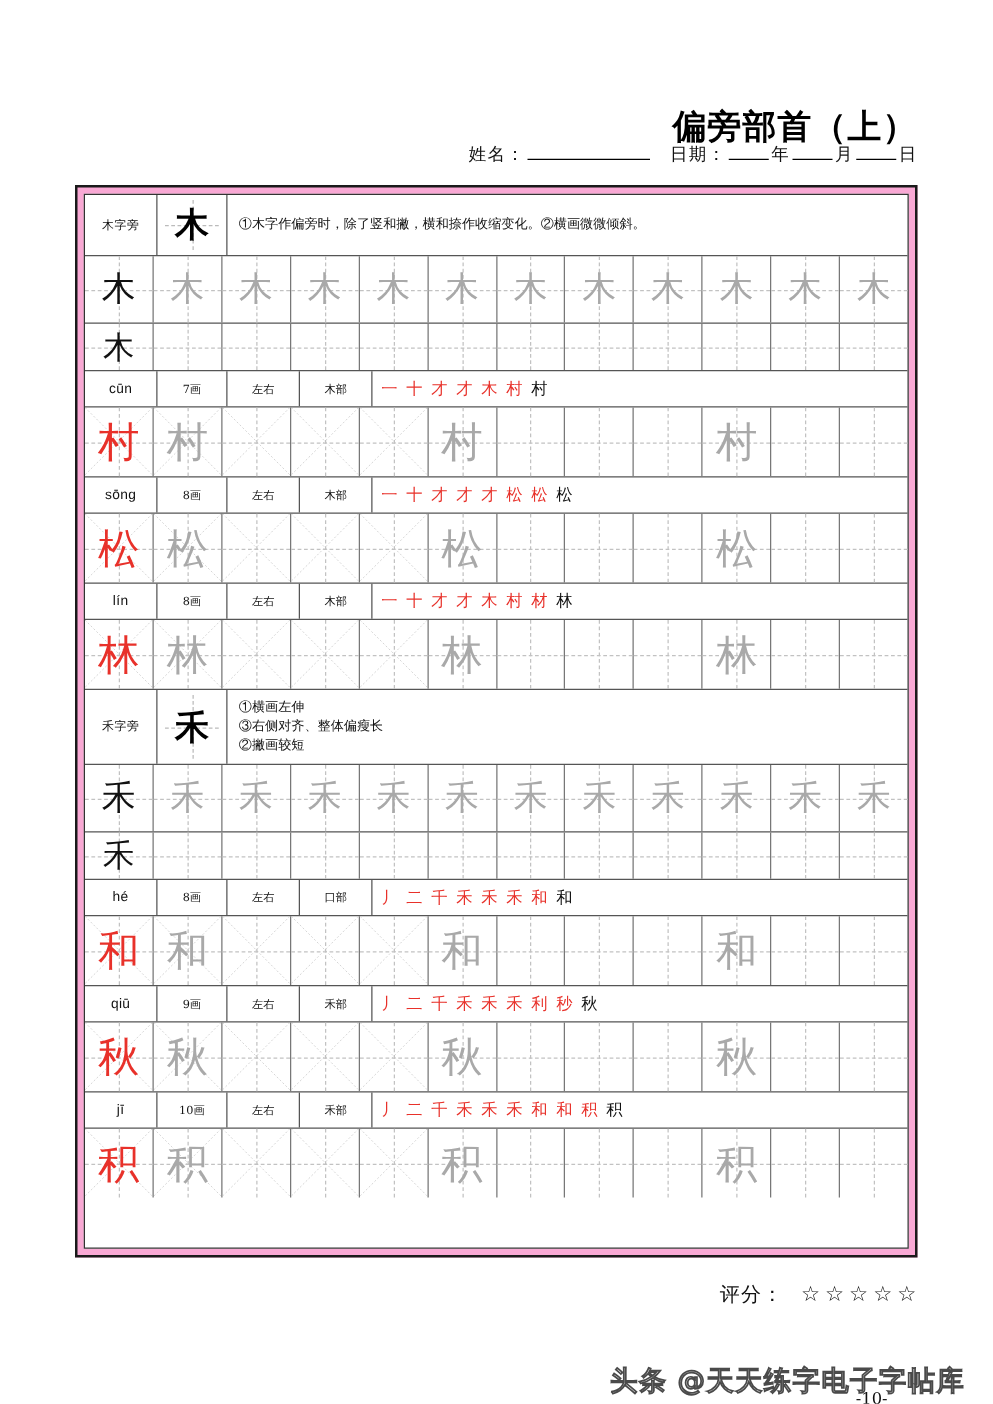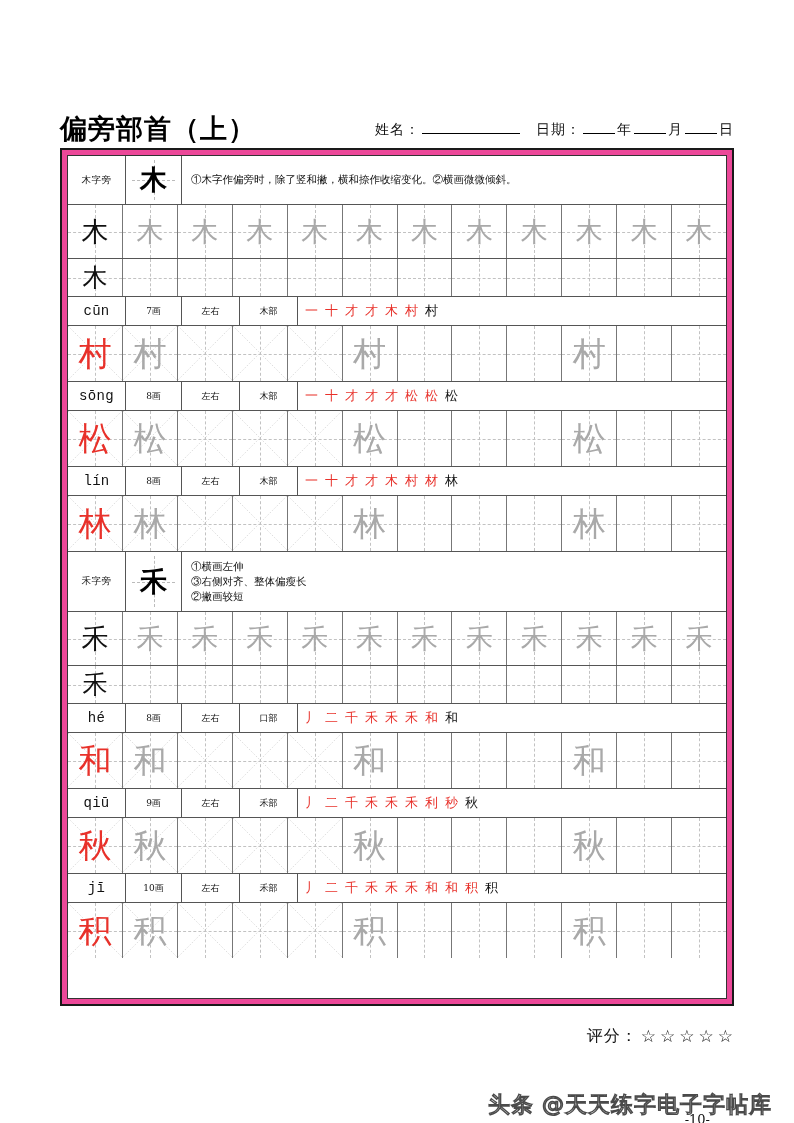--- a/index.html
+++ b/index.html
@@ -10,26 +10,27 @@
     background: #ffffff;
     font-family: "Liberation Serif", serif;
     position: relative;
     overflow: hidden;
   }
 
   
   .page-header {
     position: absolute;
     left: 60px;
-    top: 100px;
+    top: 88px;
     width: 674px;
     height: 42px;
     display: flex;
     align-items: flex-end;
     justify-content: space-between;
+    flex-direction: column;
   }
   .page-title {
     font-size: 27px;
     font-weight: bold;
     letter-spacing: 1px;
     color: #000;
     line-height: 1;
     font-family: "DejaVu Serif", serif;
   }
   .header-fields {
@@ -52,21 +53,21 @@
 
   
   .sheet-frame {
     position: absolute;
     left: 60px;
     top: 148px;
     width: 674px;
     height: 858px;
     border: 2px solid #1a1a1a;
     padding: 5px;
-    background: #ec4899;
+    background: #f9a8d4;
   }
   .sheet-inner {
     width: 100%;
     height: 100%;
     border: 1px solid #333;
     display: flex;
     flex-direction: column;
     background: #fff;
   }
 
@@ -154,21 +155,21 @@
   .ch-red   { color: #e8312a; }
 
   
   .info-row { height: 29px; display: flex; align-items: stretch; }
   .info-cell {
     display: flex; align-items: center; justify-content: center;
     border-right: 1px solid #555;
     font-family: "DejaVu Serif", serif;
     color: #111;
   }
-  .ic-pinyin { width: 58px; font-size: 14px; font-family: Liberation Mono, monospace; letter-spacing: .3px;}
+  .ic-pinyin { width: 58px; font-size: 11px; font-family: Liberation Sans, sans-serif; letter-spacing: .3px;}
   .ic-strokes { width: 56px; font-size: 9px; text-align: right; }
   .ic-struct { width: 58px; font-size: 9px; }
   .ic-radical { width: 58px; font-size: 9px; }
   .ic-order {
     flex: 1;
     justify-content: flex-start;
     padding-left: 7px;
     border-right: none;
     gap: 7px;
     font-size: 13px;
@@ -186,21 +187,21 @@
 
   
   .score-line {
     position: absolute;
     right: 60px;
     top: 1026px;
     font-size: 16px;
     color: #111;
     font-family: "DejaVu Serif", serif;
     letter-spacing: 1px;
-    display: flex; align-items: center; gap: 3px;
+    display: flex; align-items: center; gap: 14px;
   }
   .stars { display: flex; gap: 3px; font-size: 17px; line-height: 1; }
   .page-num {
     position: absolute;
     right: 84px;
     top: 1076px;
     font-size: 13px;
     color: #111;
     font-family: "DejaVu Serif", serif;
     margin-top: 36px;

